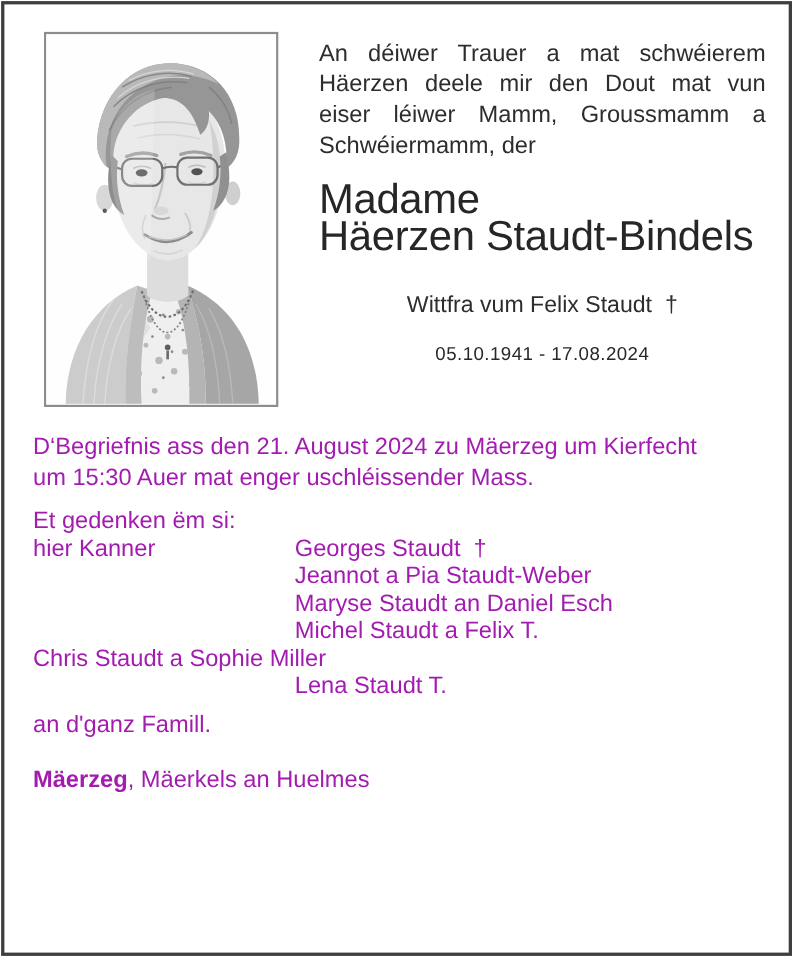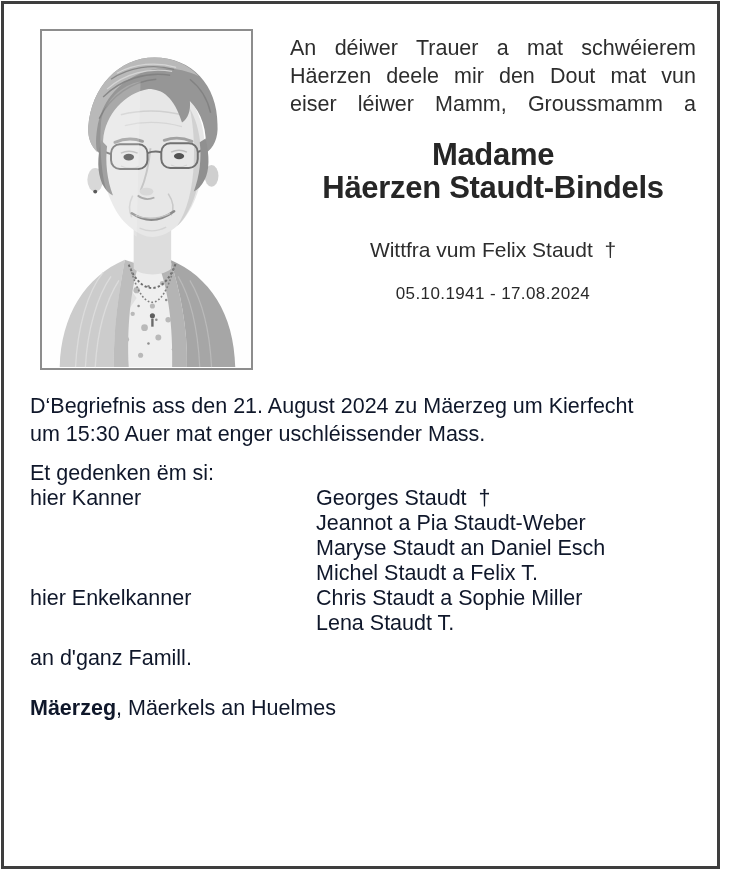--- a/index.html
+++ b/index.html
@@ -18,31 +18,31 @@
   .photo-frame{
     width:209px;height:337px;border:2px solid #8d8d8d;
     flex:none;background:#ffffff;overflow:hidden;
   }
   .photo-frame svg{display:block;width:100%;height:100%;}
   .right-col{width:406px;margin-left:37px;padding-top:5px;}
   .intro{font-size:21.5px;line-height:28px;margin:0;color:#2d2d2d;}
   .intro .jline{display:block;text-align:justify;text-align-last:justify;}
   .intro .lline{display:block;text-align:left;}
   .name-block{
-    margin:20px 0 0;text-align:center;font-weight:bold;
-    font-size:31px;line-height:33px;letter-spacing:-0.3px;color:#262626;
+    margin:20px 0 0;font-weight:normal;
+    font-size:38px;line-height:33px;letter-spacing:-0.3px;color:#262626;
   }
   .relation{margin:34px 0 0;text-align:center;font-size:21px;color:#2d2d2d;}
   .dates{margin:22px 0 0;text-align:center;font-size:17px;letter-spacing:0.4px;color:#282828;}
-  .main{margin-left:-10px;margin-top:22px;font-size:21.5px;color:#0f172a;}
+  .main{margin-left:-10px;margin-top:22px;font-size:21.5px;color:#a21caf;}
   .funeral{margin:0;line-height:28px;}
   .funeral span{display:block;}
   .mourn-intro{margin:13px 0 0;line-height:25px;}
   .mtable{line-height:25px;}
-  .mrow{display:flex;gap:48px;}
+  .mrow{display:flex;}
   .mlabel{width:238px;flex:none;}
   .mname{flex:1;}
   .family{margin:10px 0 0;line-height:25px;}
   .location{margin:25px 0 0;line-height:25px;}
   .location .loc-bold{font-weight:bold;}
   .donation{margin:25px 0 0;line-height:26.5px;}
   .donation span{display:block;}
 </style>
 </head>
 <body>
@@ -151,20 +151,21 @@
           <path d="M166 108 C170 126 170 140 165 150 C162 156 158 160 154 162 C160 146 162 128 160 112 Z" fill="#909090"></path>
           <path d="M60 90 C64 70 80 54 100 50 L96 208 C84 198 70 180 64 156 C60 140 58 112 60 90 Z" fill="#ffffff" opacity="0.18"></path>
         </svg>
       </div>
 
       <div class="right-col">
         <p class="intro">
           <span class="jline">An déiwer Trauer a mat schwéierem</span>
           <span class="jline">Häerzen deele mir den Dout mat vun</span>
           <span class="jline">eiser léiwer Mamm, Groussmamm a</span>
+          <span class="lline">Schwéiermamm, der</span>
         </p>
         <h1 class="name-block">
           <span>Madame</span><br>
           <span>Häerzen Staudt-Bindels</span>
         </h1>
         <p class="relation">Wittfra vum Felix Staudt &nbsp;†</p>
         <p class="dates">05.10.1941 - 17.08.2024</p>
       </div>
     </div>
 
@@ -188,21 +189,20 @@
         </div>
         <div class="mrow">
           <span class="mlabel"></span>
           <span class="mname">Maryse Staudt an Daniel Esch</span>
         </div>
         <div class="mrow">
           <span class="mlabel"></span>
           <span class="mname">Michel Staudt a Felix T.</span>
         </div>
         <div class="mrow">
-          <span class="mlabel">hier Enkelkanner</span>
           <span class="mname">Chris Staudt a Sophie Miller</span>
         </div>
         <div class="mrow">
           <span class="mlabel"></span>
           <span class="mname">Lena Staudt T.</span>
         </div>
       </div>
 
       <p class="family">an d'ganz Famill.</p>
 

